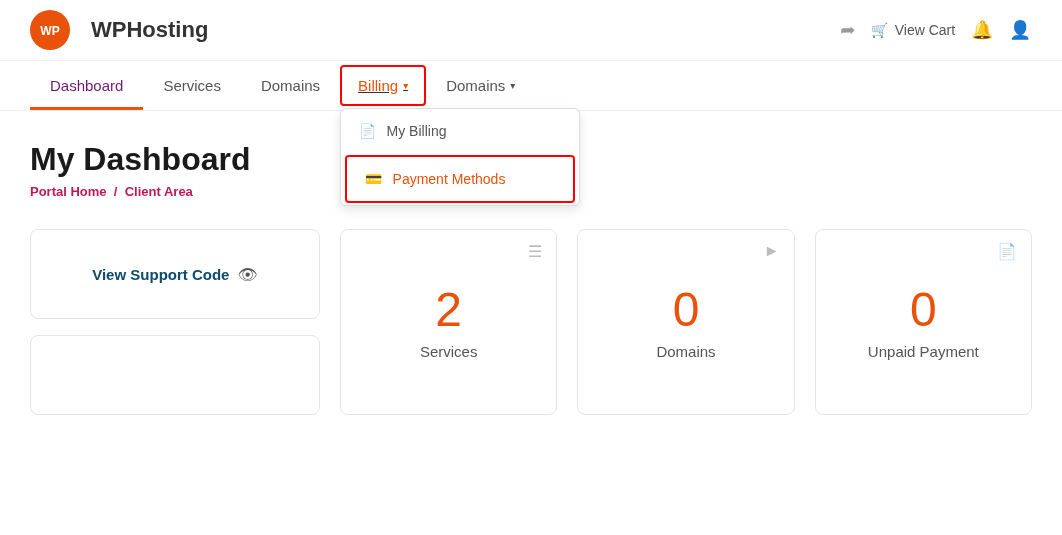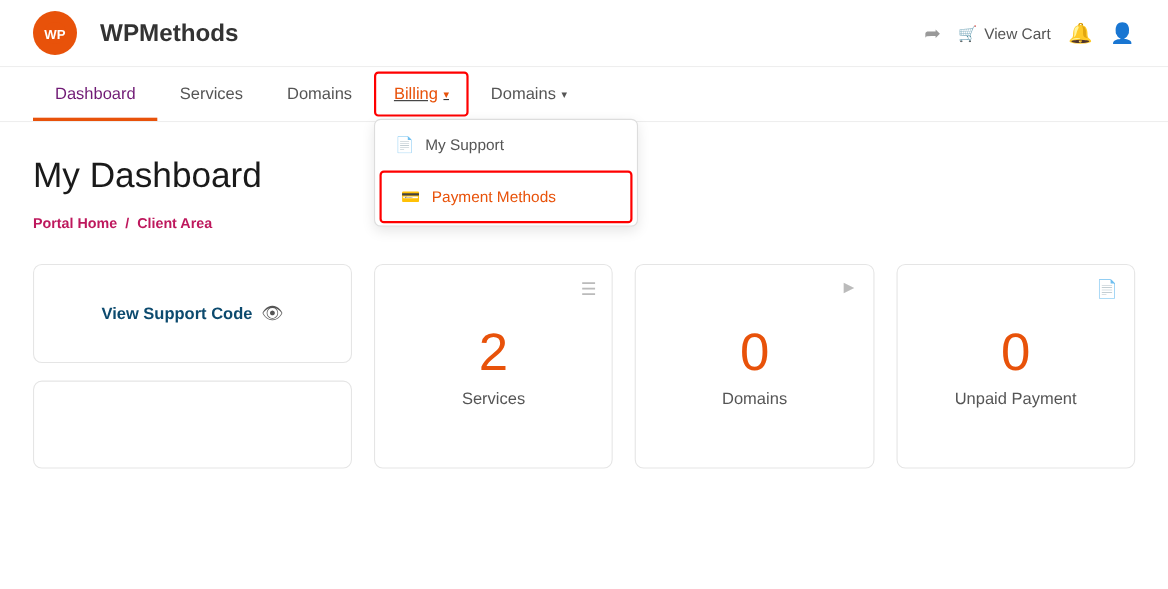--- a/index.html
+++ b/index.html
@@ -134,23 +134,23 @@
     .dropdown-item.highlighted .dropdown-item-icon {
       color: #e8520a;
     }
 
     
     .main {
       padding: 30px 30px;
     }
     .page-title {
       font-size: 32px;
-      font-weight: 400;
+      font-weight: 700;
       color: #1a1a1a;
-      margin-bottom: 17px;
+      margin-bottom: 6px;
     }
     .breadcrumb {
       font-size: 13px;
       color: #888;
       margin-bottom: 30px;
     }
     .breadcrumb a {
       color: #888;
       text-decoration: none;
     }
@@ -227,21 +227,21 @@
 
 <div class="header">
   <div class="logo-area">
     <div class="logo-icon">
       <svg width="22" height="22" viewBox="0 0 22 22" fill="none">
         <circle cx="11" cy="11" r="10" fill="#e8520a"></circle>
         <text x="11" y="16" text-anchor="middle" fill="white" font-size="12" font-weight="bold" font-family="Arial">WP</text>
       </svg>
     </div>
     <div class="logo-text">
-      <b>WP</b><span>Methods</span>
+      <b>WP</b><span>Hosting</span>
     </div>
   </div>
   <div class="header-right">
     <span class="header-icon">➦</span>
     <div class="view-cart-btn">
       <span>🛒</span>
       <span>View Cart</span>
     </div>
     <span class="header-icon">🔔</span>
     <span class="header-icon">👤</span>
@@ -260,21 +260,21 @@
   </div>
 
   <div class="dropdown-wrapper">
     <div class="nav-item billing-active">
       <span>Billing</span>
       <span style="font-size:10px;">▾</span>
     </div>
     <div class="dropdown-menu">
       <div class="dropdown-item">
         <span class="dropdown-item-icon">📄</span>
-        <span>My Support</span>
+        <span>My Billing</span>
       </div>
       <div class="dropdown-item highlighted">
         <span class="dropdown-item-icon">💳</span>
         <span>Payment Methods</span>
       </div>
     </div>
   </div>
 
   <div class="nav-item">
     <span>Domains</span>

